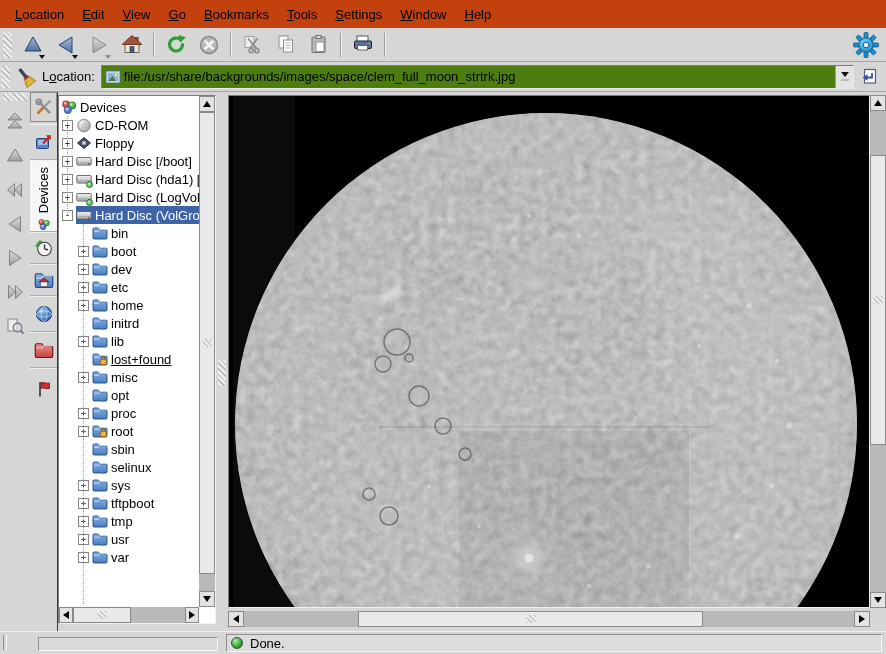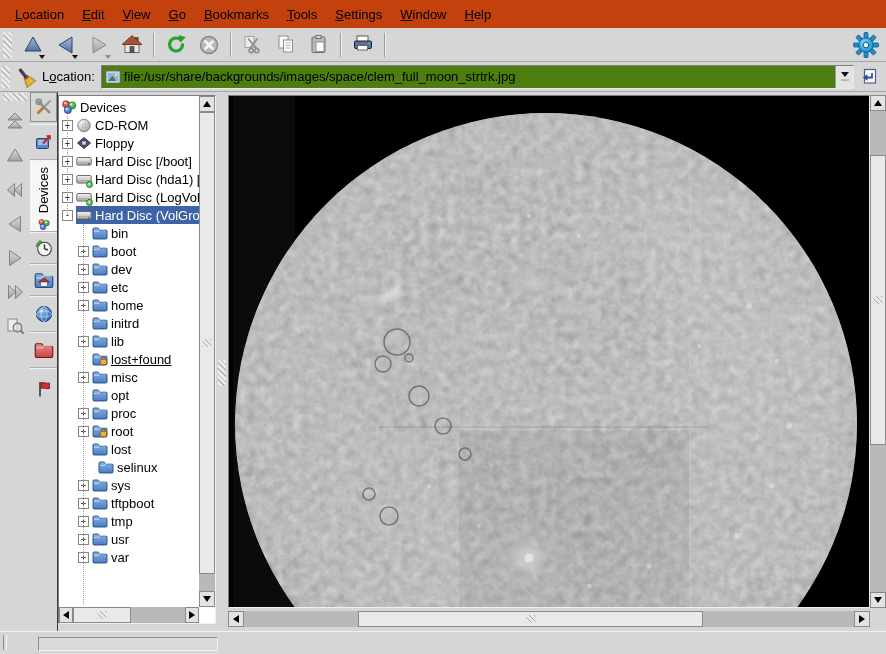--- a/index.html
+++ b/index.html
@@ -604,23 +604,23 @@
             </span>
             <span class="tlabel">root</span>
           </div>
           <div class="trow" style="padding-left: 19px;">
             <span class="expsp"></span>
             <span class="iconwrap">
               <svg width="16" height="16" viewBox="0 0 16 16">
                 <use href="#sym-folder"></use>
               </svg>
             </span>
-            <span class="tlabel">lost</span>
-          </div>
-          <div class="trow" style="padding-left: 25px;">
+            <span class="tlabel">sbin</span>
+          </div>
+          <div class="trow" style="padding-left: 19px;">
             <span class="expsp"></span>
             <span class="iconwrap">
               <svg width="16" height="16" viewBox="0 0 16 16">
                 <use href="#sym-folder"></use>
               </svg>
             </span>
             <span class="tlabel">selinux</span>
           </div>
           <div class="trow" style="padding-left: 19px;">
             <span class="exp">+</span>
@@ -813,14 +813,18 @@
         <div class="sbtn" style="right:0;top:0">
             <span class="a-rt"></span>
           </div>
       </div>
     </div>
   </div>
 
   <div class="statusbar">
     <div class="sb-handle"></div>
     <div class="sb-f1"></div>
+    <div class="sb-f2">
+      <span class="led"></span>
+      <span class="sb-text">Done.</span>
+    </div>
   </div>
 </div>
 
 </body></html>

